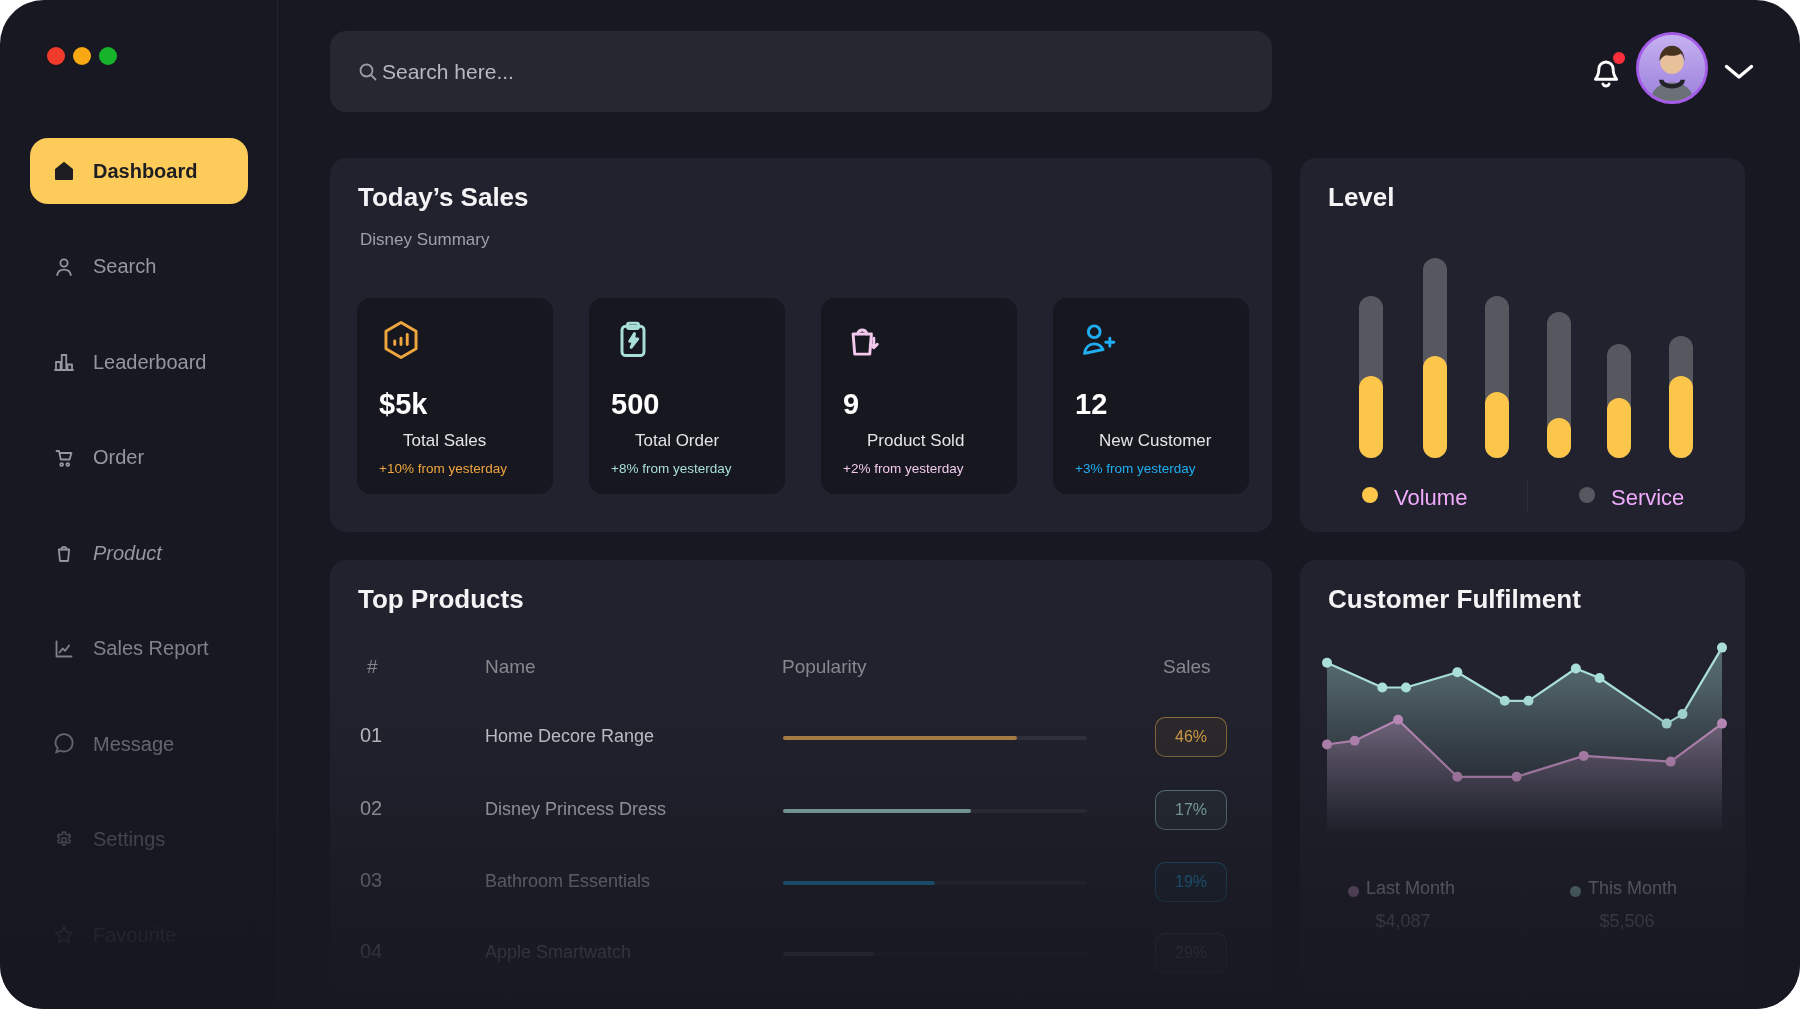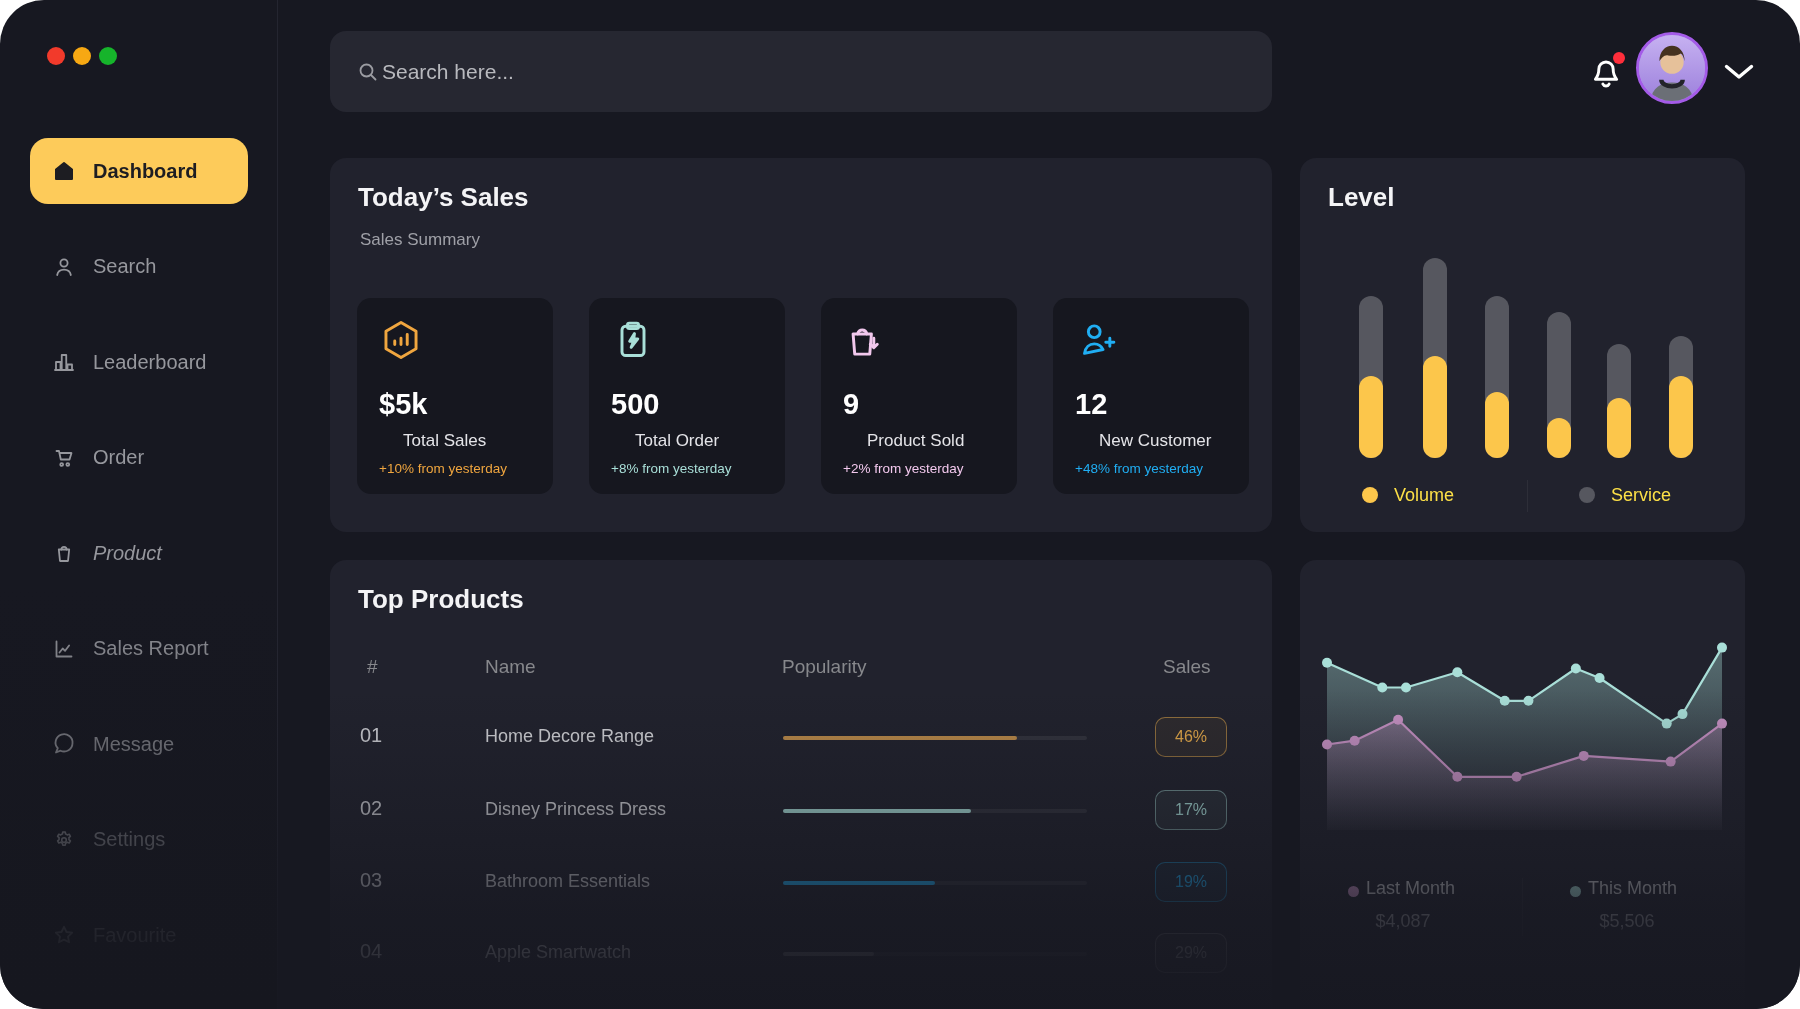--- a/index.html
+++ b/index.html
@@ -37,21 +37,21 @@
   .stat{width:196px;height:196px;background:#16171F;border-radius:14px;position:relative;}
   .sicon{position:absolute;left:22px;top:20px;width:44px;height:44px;color:var(--accent);}
   .sicon svg{width:44px;height:44px;}
   .sval{position:absolute;left:22px;top:90px;font-size:29px;font-weight:700;color:#ffffff;}
   .slabel{position:absolute;left:22px;top:133px;font-size:17px;color:#e4e4e8;margin-left:24px;}
   .sdelta{position:absolute;left:22px;top:163px;font-size:13.5px;color:var(--accent);}
   
   #level-card{left:1300px;top:158px;width:445px;height:374px;}
   .lbar{position:absolute;width:24px;border-radius:12px;background:#56575F;bottom:74px;}
   .lfill{position:absolute;left:0;right:0;bottom:0;border-radius:12px;background:#FCC64B;}
-  .level-legend{position:absolute;left:0;top:318px;width:100%;height:40px;font-size:18px;color:#fde047;}
+  .level-legend{position:absolute;left:0;top:318px;width:100%;height:40px;font-size:22px;color:#f0abfc;}
   .ldot{position:absolute;width:16px;height:16px;border-radius:50%;top:11px;}
   .llab{position:absolute;top:9px;}
   .ldiv{position:absolute;left:227px;top:4px;width:1px;height:32px;background:#2d2e38;}
   
   #products-card{left:330px;top:560px;width:942px;height:480px;}
   .phead{position:absolute;top:96px;left:0;width:100%;font-size:19px;color:#87888C;}
   .phead span{position:absolute;}
   .ph-rank{left:37px;} .ph-name{left:155px;} .ph-pop{left:452px;} .ph-sales{left:833px;}
   .prow{position:absolute;left:0;width:100%;height:44px;}
   .pnum{position:absolute;left:30px;top:9px;font-size:20px;color:#cdced3;}
@@ -198,21 +198,21 @@
         <path d="M23 46a11 7 0 0 0 22 0" stroke="#23242a" stroke-width="4.5" fill="none"></path>
       </svg>
     </div>
     <svg class="chev" viewBox="0 0 30 16" fill="none" stroke="#ffffff" stroke-width="3.4" stroke-linecap="round" stroke-linejoin="round">
         <path d="M2.5 2.5 15 13l12.5-10.5"></path>
       </svg>
   </header>
 
   <section class="card" id="today-card">
     <div class="card-title">Today’s Sales</div>
-    <div class="subtitle">Sales Summary</div>
+    <div class="subtitle">Disney Summary</div>
     <div class="stats" id="stats">
         <div class="stat" style="--accent:#F0A63F">
     <span class="sicon"><svg viewBox="0 0 24 24" fill="none" stroke="currentColor" stroke-width="1.6" stroke-linecap="round" stroke-linejoin="round">
               <path d="M12 2.5l8.2 4.7v9.6L12 21.5l-8.2-4.7V7.2Z"></path>
               <path d="M8.6 14.5v-2M12 14.5V11M15.4 14.5V9"></path>
             </svg></span>
     <div class="sval">$5k</div>
     <div class="slabel">Total Sales</div>
     <div class="sdelta">+10% from yesterday</div>
         </div>
@@ -237,21 +237,21 @@
     <div class="sdelta">+2% from yesterday</div>
         </div>
         <div class="stat" style="--accent:#20AEF3">
     <span class="sicon"><svg viewBox="0 0 24 24" fill="none" stroke="currentColor" stroke-width="1.6" stroke-linecap="round" stroke-linejoin="round">
               <circle cx="10.5" cy="7.5" r="3.2"></circle>
               <path d="M5.2 19.3c.5-3.4 2.7-5.2 5.3-5.2 2 0 3.8 1 4.8 3.1L5.2 19.3Z"></path>
               <path d="M16.8 13.2h4.4M19 11v4.4"></path>
             </svg></span>
     <div class="sval">12</div>
     <div class="slabel">New Customer</div>
-    <div class="sdelta">+48% from yesterday</div>
+    <div class="sdelta">+3% from yesterday</div>
         </div>
       </div>
   </section>
 
   <section class="card" id="level-card">
     <div class="card-title">Level</div>
     <div id="lbars">
         <div class="lbar" style="left: 59px; height: 162px; background: rgb(86, 87, 95);">
           <div class="lfill" style="height: 82px; background: rgb(252, 198, 75);"></div>
         </div>
@@ -318,20 +318,21 @@
     <span class="pname">Apple Smartwatch</span>
     <span class="ptrack">
             <span class="pfill" style="width:30%;background:#6B6C72"></span>
           </span>
     <span class="pbadge" style="color:#8A8B90;border-color:#8A8B908c;background:#8A8B9012">29%</span>
   </div>
       </div>
   </section>
 
   <section class="card" id="fulfilment-card">
+    <div class="card-title">Customer Fulfilment</div>
     <svg class="cf-chart" width="395" height="190" viewBox="0 0 395 190" id="cfsvg">
         <defs>
           <linearGradient id="gA" x1="0" y1="0" x2="0" y2="1">
             <stop offset="0" stop-color="#A9DFD8" stop-opacity="0.4"></stop>
             <stop offset="1" stop-color="#A9DFD8" stop-opacity="0.02"></stop>
           </linearGradient>
           <linearGradient id="gB" x1="0" y1="0" x2="0" y2="1">
             <stop offset="0" stop-color="#C792C4" stop-opacity="0.4"></stop>
             <stop offset="1" stop-color="#C792C4" stop-opacity="0.02"></stop>
           </linearGradient>

